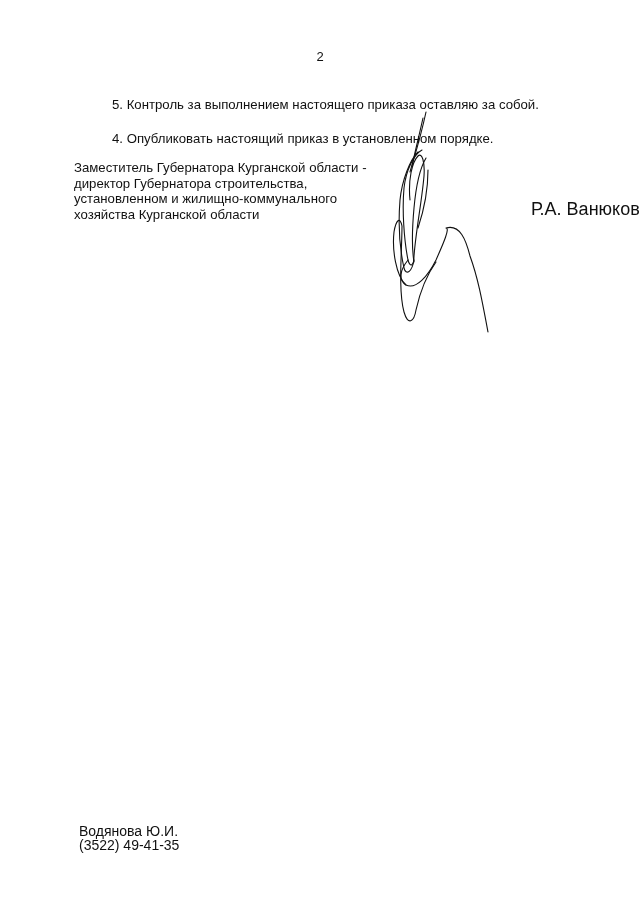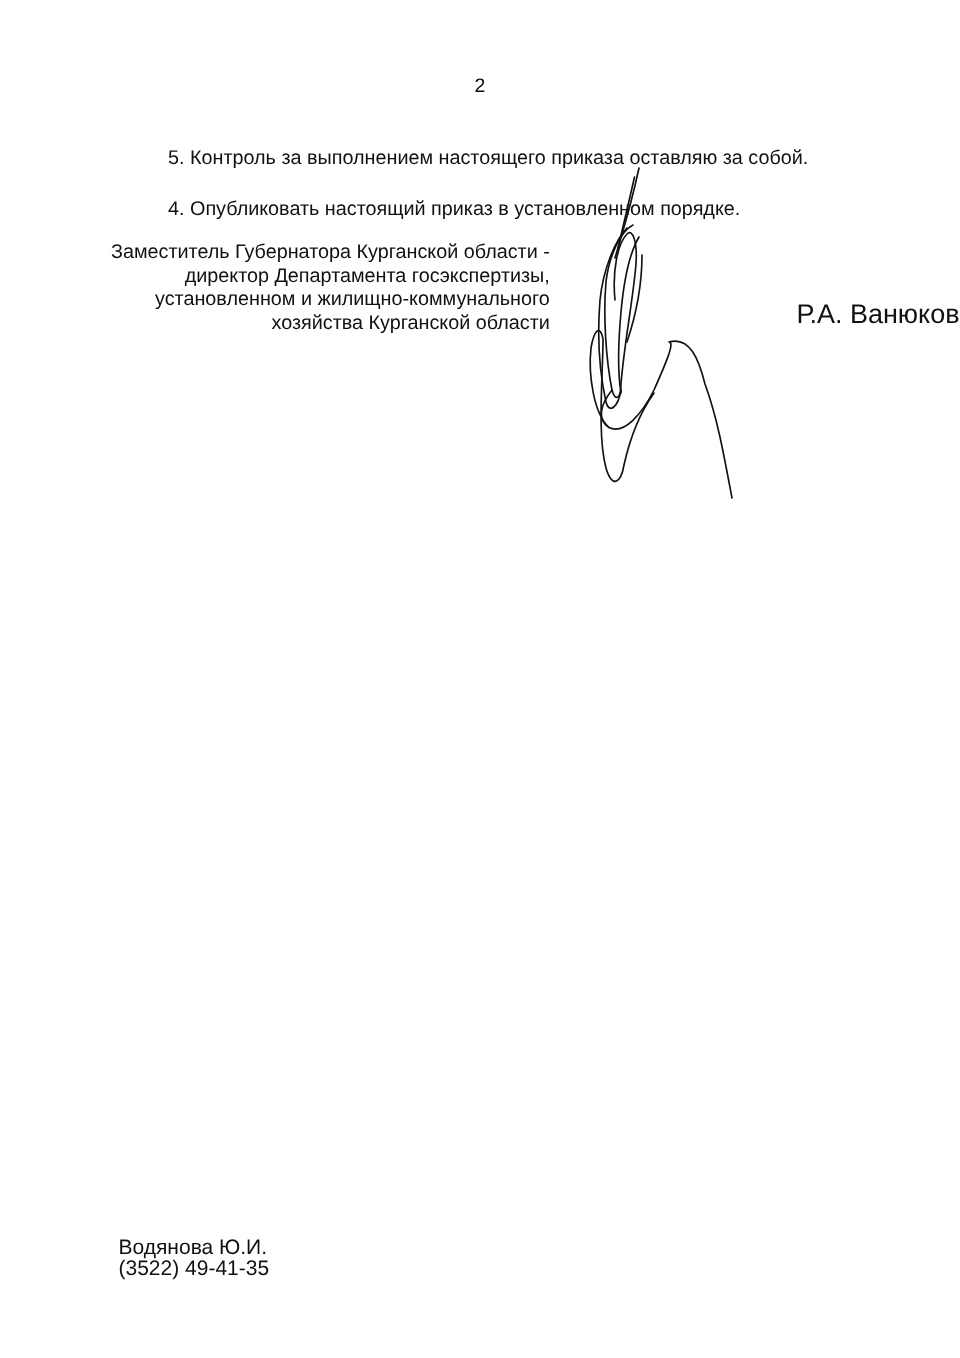--- a/index.html
+++ b/index.html
@@ -3,37 +3,37 @@
 <meta charset="utf-8">
 <style>
   html, body { margin: 0; padding: 0; background: #ffffff; }
   body { width: 640px; height: 905px; position: relative; overflow: hidden;
          font-family: "Liberation Sans", sans-serif; color: #111; }
   .abs { position: absolute; white-space: nowrap; }
   .page-num { left: 0; width: 640px; text-align: center; top: 49px; font-size: 13px; }
   .item { left: 112px; font-size: 13.2px; line-height: 17px; }
   .item1 { top: 90px; margin-top: 40px; }
   .item2 { top: 96px; }
-  .sig-block { left: 74px; top: 160px; font-size: 13.2px; line-height: 15.5px; text-align: right; }
+  .sig-block { left: 74px; top: 160px; font-size: 13.2px; line-height: 15.5px; }
   .sig-block div { white-space: nowrap; }
   .signer { left: 531px; top: 199px; font-size: 18px; }
   .signature { position: absolute; left: 370px; top: 100px; width: 130px; height: 240px; }
   .executor { left: 79px; top: 824px; font-size: 14px; line-height: 14px; }
 </style>
 </head>
 <body>
 
 <div class="abs page-num">2</div>
 
 <div class="abs item item1">4. Опубликовать настоящий приказ в установленном порядке.</div>
 <div class="abs item item2">5. Контроль за выполнением настоящего приказа оставляю за собой.</div>
 
 <div class="abs sig-block">
   <div>Заместитель Губернатора Курганской области -</div>
-  <div>директор Департамента госэкспертизы,</div>
+  <div>директор Губернатора строительства,</div>
   <div>установленном и жилищно-коммунального</div>
   <div>хозяйства Курганской области</div>
 </div>
 
 <div class="abs signer">Р.А. Ванюков</div>
 
 <svg class="signature" viewBox="0 0 130 240" fill="none" stroke="#111" stroke-width="1.1" stroke-linecap="round" stroke-linejoin="round">
 
   <path d="M56 12 C50 40, 44 58, 40 72"></path>
   <path d="M53 18 C49 36, 45 52, 42 66"></path>

